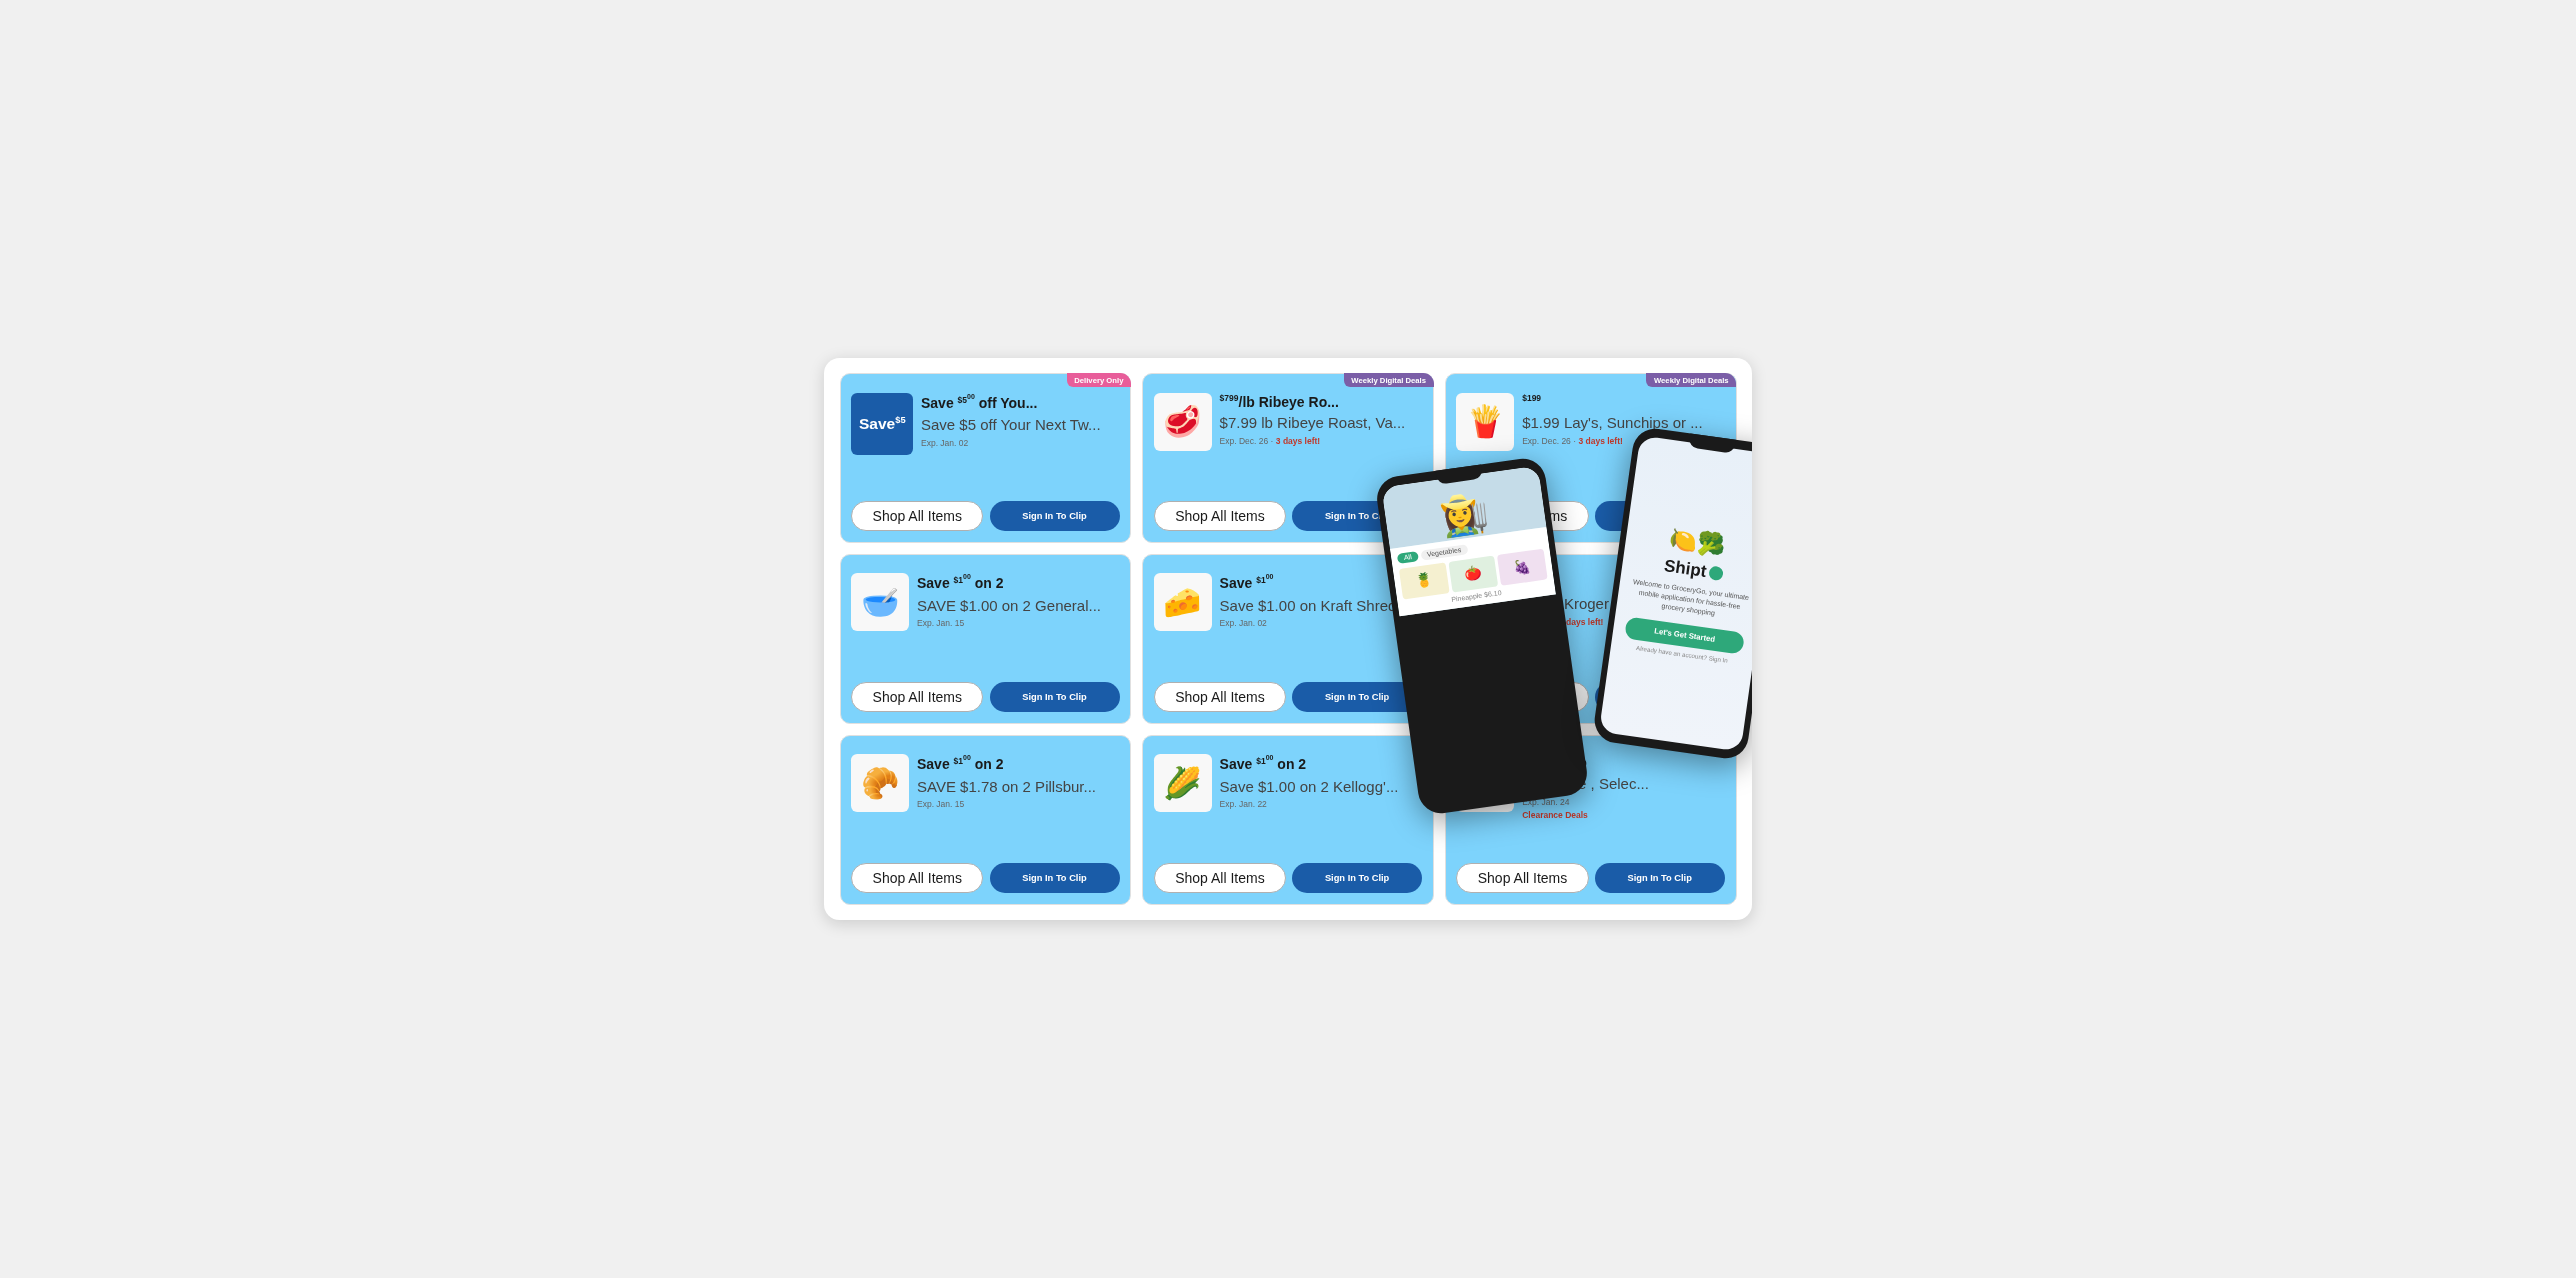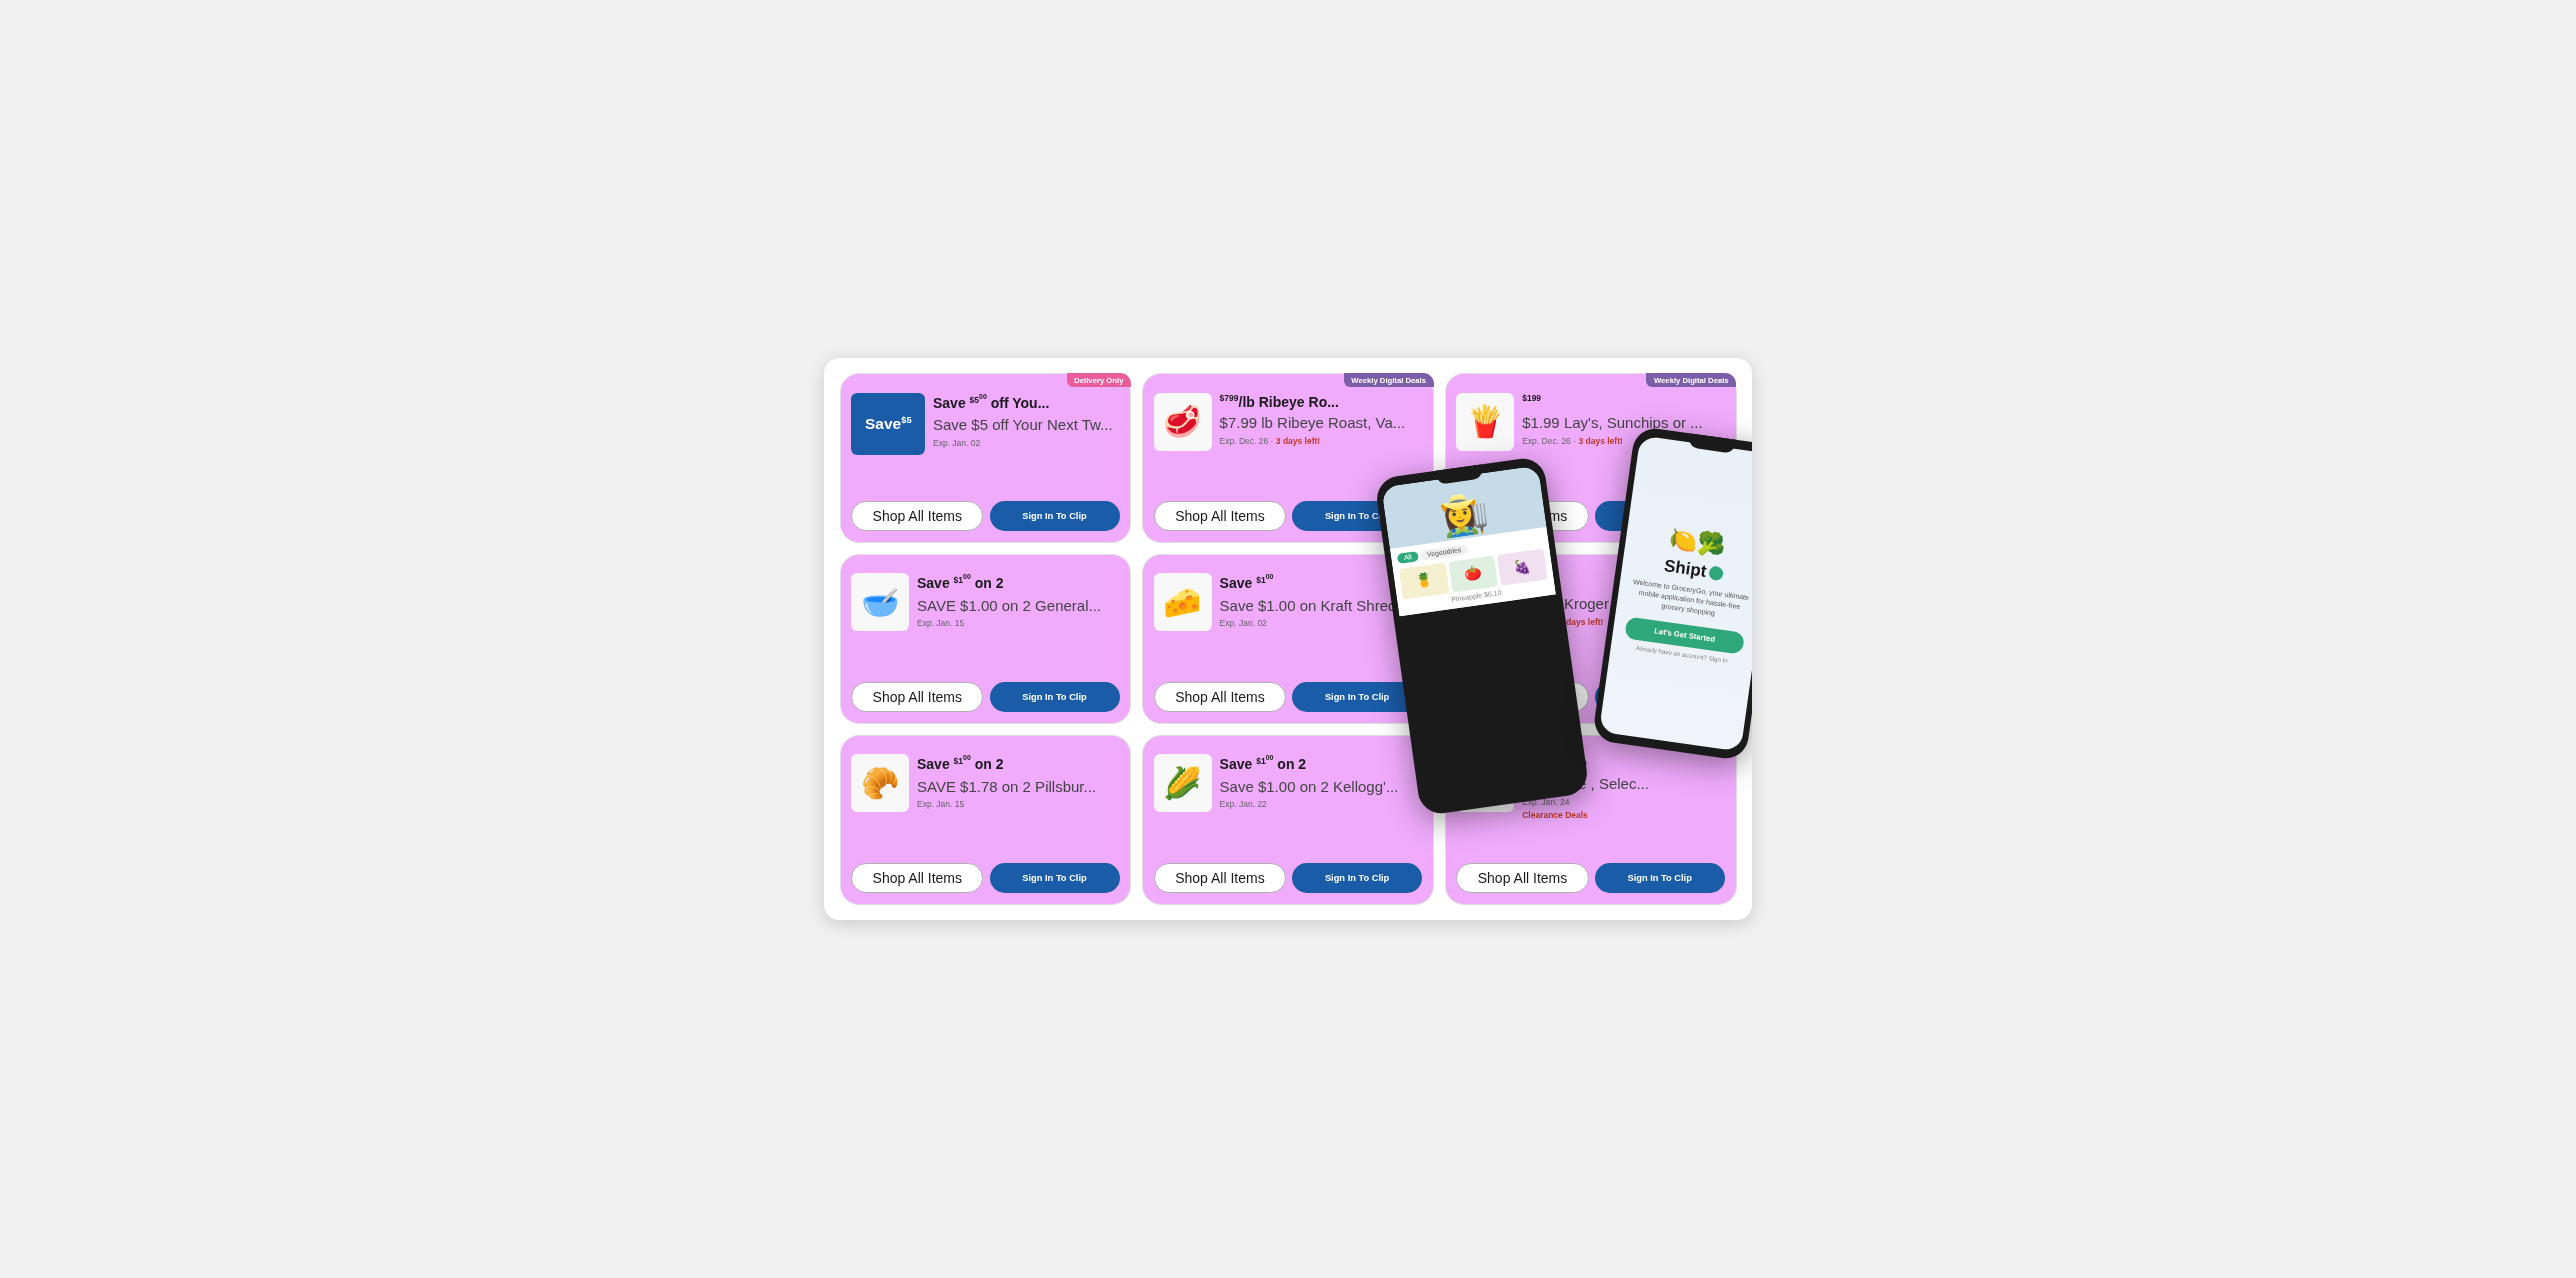--- a/index.html
+++ b/index.html
@@ -21,23 +21,23 @@
       box-shadow: 0 3.1px 15.5px rgba(0,0,0,0.15);
       position: relative;
       overflow: hidden;
     }
     .coupons-grid {
       display: grid;
       grid-template-columns: repeat(3, 1fr);
       gap: 10.8px;
     }
     .coupon-card {
-      background: #f0abfc;
+      background: #7dd3fc;
       border: 1.2px solid #e0e0e0;
-      border-radius: 19px;
+      border-radius: 10px;
       padding: 10.8px;
       display: flex;
       flex-direction: column;
       position: relative;
       min-height: 170px;
     }
     .badge {
       position: absolute;
       top: -0.8px;
       right: -0.8px;
@@ -64,21 +64,21 @@
       gap: 7.7px;
       flex: 1;
       align-items: flex-start;
       margin-top: 7.7px;
     }
     .save5-box {
       background: #1a5ca8;
       color: white;
       font-size: 17px;
       font-weight: 800;
-      width: 74px;
+      width: 62px;
       height: 62px;
       display: flex;
       align-items: center;
       justify-content: center;
       border-radius: 6.2px;
     }
     .save5-text { font-size: 15.5px; font-weight: 900; }
     .save5-text sup { font-size: 9.3px; }
     .coupon-info { flex: 1; }
     .coupon-title {

